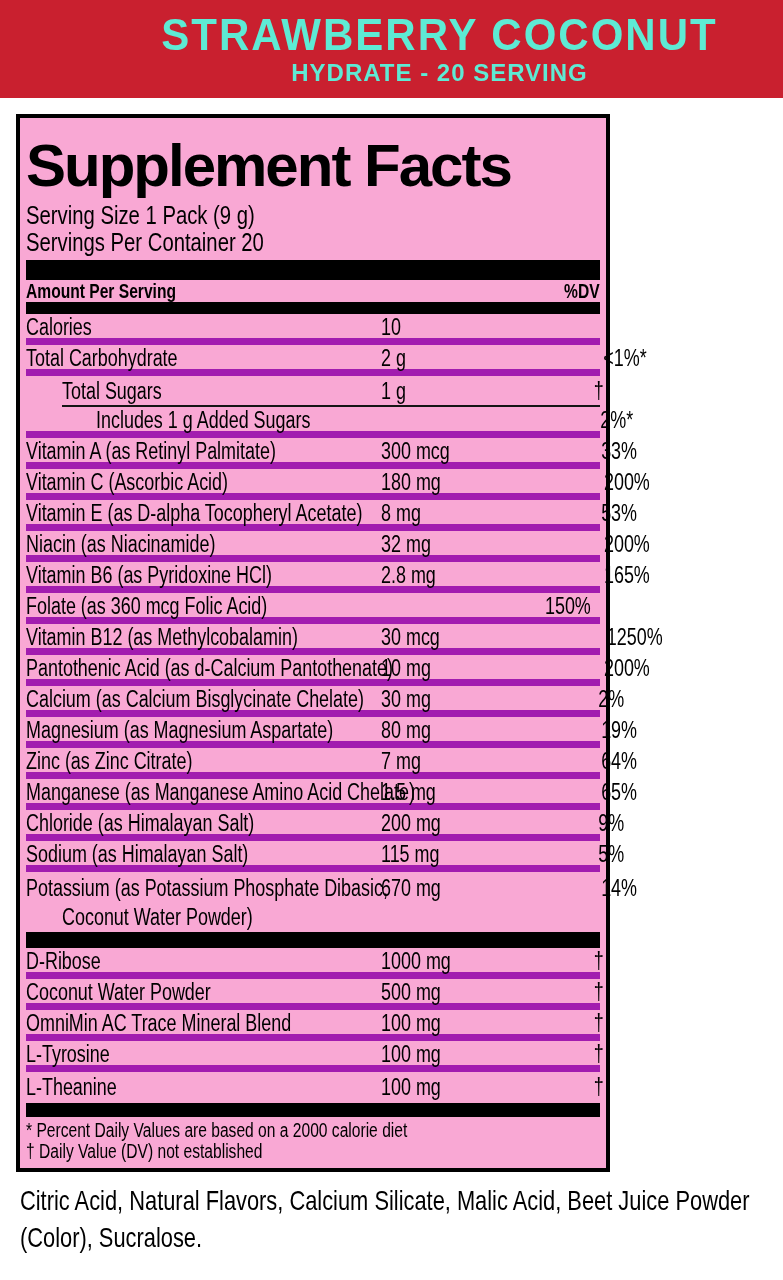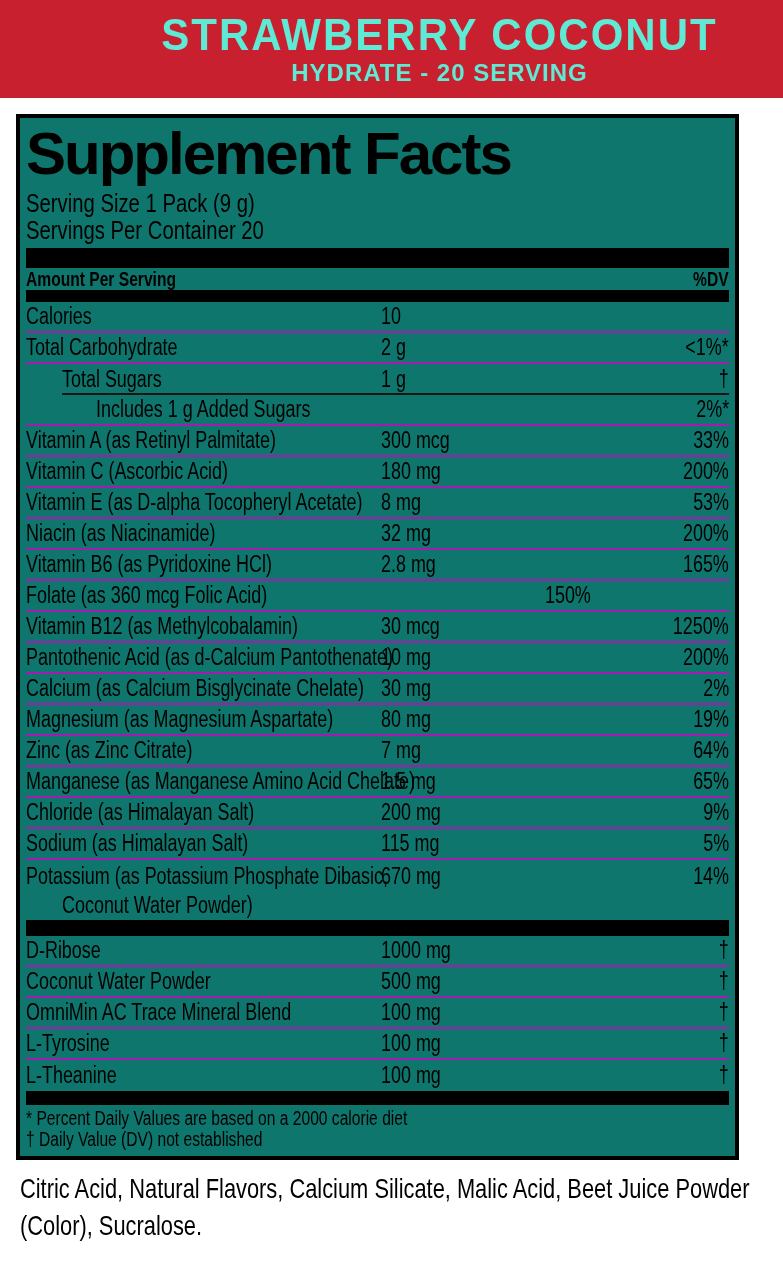--- a/index.html
+++ b/index.html
@@ -17,42 +17,42 @@
   .banner-title{
     font-size:42px;font-weight:bold;letter-spacing:2px;line-height:46px;
     transform:scaleY(1.05);white-space:nowrap;
   }
   .banner-sub{
     font-size:24px;font-weight:bold;letter-spacing:1px;line-height:26px;margin-top:2px;
     white-space:nowrap;
   }
   
   .panel{
-    margin:16px 16px 0 16px;width:723px;box-sizing:border-box;
-    border:4px solid #000;background:#0f766e;padding:2px 6px 6px 6px;
+    margin:16px 16px 0 16px;width:594px;box-sizing:border-box;
+    border:4px solid #000;background:#f9a8d4;padding:14px 6px 6px 6px;
   }
   .sf-title{
     font-size:60px;line-height:64px;font-weight:bold;letter-spacing:-2px;
     white-space:nowrap;margin:2px 0 4px 0;
   }
   .serving{font-size:26px;line-height:27px;}
   .tx{display:inline-block;transform:scaleX(0.78);transform-origin:0 50%;white-space:nowrap;}
   .txr{transform-origin:100% 50%;}
   .bar{background:#000;width:100%;}
   .bar-1{height:20px;margin-top:4px;}
   .bar-2{height:12px;}
   .bar-3{height:16px;}
   .bar-4{height:14px;}
   .hdr-row{
     display:flex;justify-content:space-between;align-items:flex-start;height:22px;
     font-weight:bold;font-size:20px;
   }
   .row{
     display:grid;grid-template-columns:355px 210px 1fr;align-items:center;
-    height:31px;border-bottom:2px solid #a21caf;font-size:23px;box-sizing:border-box;
+    height:31px;border-bottom:7px solid #a21caf;font-size:23px;box-sizing:border-box;
   }
   .row.no-sep{border-bottom:none;}
   .row.sep-ind{border-bottom:none;position:relative;}
   .row.sep-ind::after{content:"";position:absolute;left:36px;right:0;bottom:0;height:2px;background:#151515;}
   .row .lbl{overflow:visible;}
   .row .ind1{padding-left:36px;}
   .row .ind2{padding-left:70px;}
   .row .dv{text-align:right;}
   .amt .shift-left{margin-left:-30px;}
   .row.tall{height:60px;align-items:start;border-bottom:none;}

